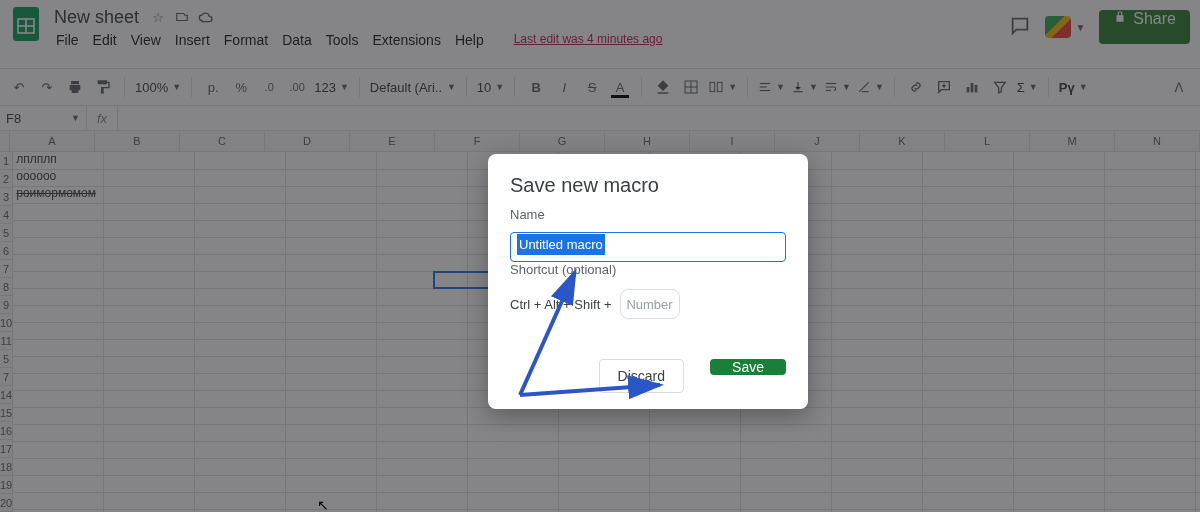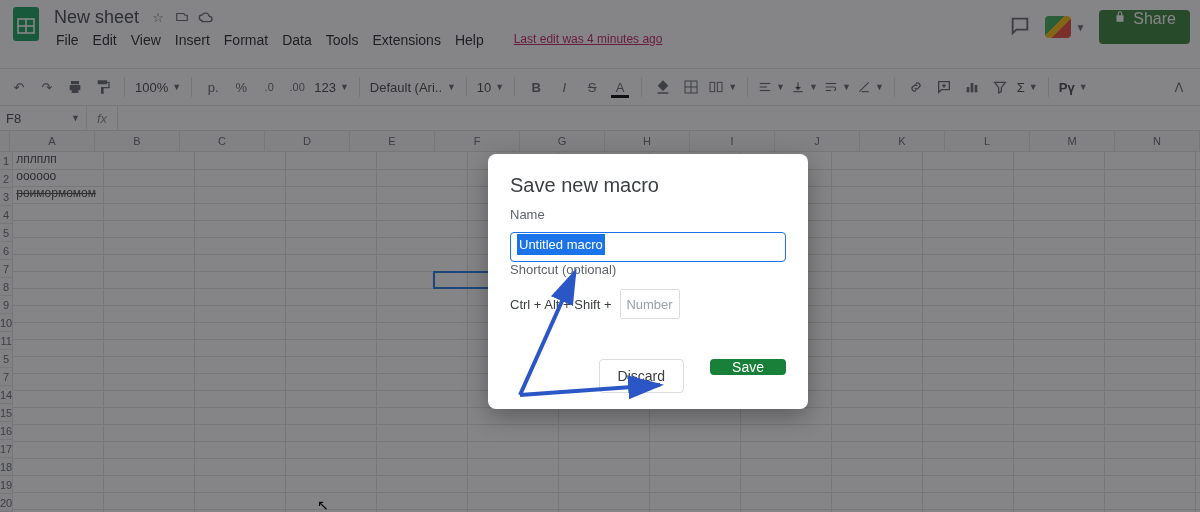--- a/index.html
+++ b/index.html
@@ -54,21 +54,21 @@
   
   .scrim{position:absolute;inset:0;background:rgba(32,33,36,.55);z-index:5}
   
   .dialog{position:absolute;z-index:10;left:488px;top:154px;width:276px;background:#fff;border-radius:8px;box-shadow:0 8px 24px rgba(0,0,0,.3);padding:20px 22px 16px}
   .dlg-title{font-size:20px;color:#3c4043;margin-bottom:10px}
   .dlg-label{font-size:13px;color:#5f6368;margin-bottom:10px}
   .dlg-input{width:100%;box-sizing:border-box;border:1px solid var(--g);border-radius:4px;height:30px;padding:4px 6px;font-size:13px}
   .dlg-input .selected{background:#1a73e8;color:#fff;padding:3px 2px}
   .dlg-sec{}
   .dlg-shortcut{display:flex;align-items:center;gap:8px;font-size:13px;color:#3c4043;margin-top:12px}
-  .numbox{width:58px;height:28px;border:1px solid #dadce0;border-radius:2px;display:flex;align-items:center;justify-content:center;color:#9aa0a6;font-size:13px}
+  .numbox{width:58px;height:28px;border:1px solid #dadce0;border-radius:8px;display:flex;align-items:center;justify-content:center;color:#9aa0a6;font-size:13px}
   .dlg-actions{display:flex;justify-content:flex-end;gap:26px;margin-top:40px}
   .btn-discard{border:1px solid #dadce0;background:#fff;color:#3c4043;border-radius:4px;height:34px;padding:0 18px;font-size:14px}
   .btn-save{background:var(--green);color:#fff;border-radius:4px;height:16px;padding:0 22px;font-size:14px;font-weight:500;border:none}
   
   .arrows{position:absolute;z-index:12;pointer-events:none}
   .cursor{position:absolute;z-index:20;left:317px;top:497px;font-size:14px;color:#000}
 </style>
 </head>
 <body>
 

